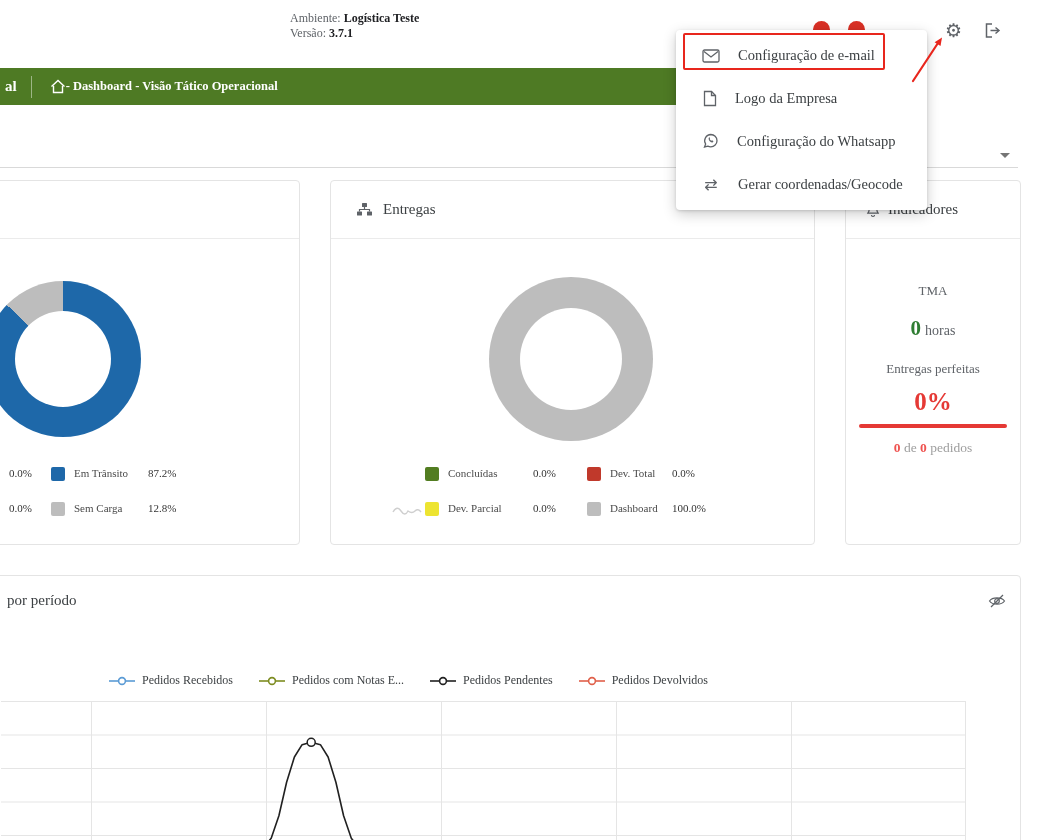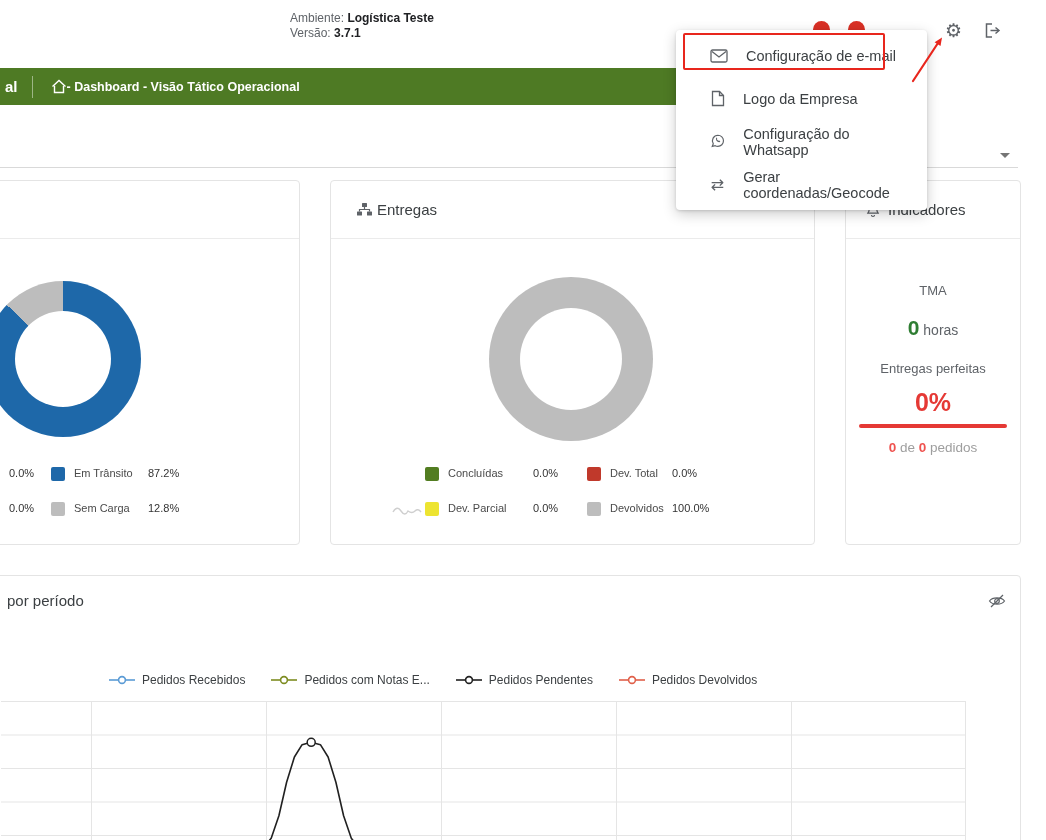--- a/index.html
+++ b/index.html
@@ -1,18 +1,18 @@
 <!DOCTYPE html>
 <html><head>
 <meta charset="utf-8">
 <style>
   *{margin:0;padding:0;box-sizing:border-box}
   html,body{background:#f2f2f2}
   .screen{position:relative;width:1046px;height:840px;overflow:hidden;background:#fff;
-    font-family:Liberation Sans, sans-serif;color:#3c4043}
+    font-family:Liberation Serif, serif;color:#3c4043}
 
   
   .env-block{position:absolute;left:290px;top:11px;font-size:12px;line-height:15px;color:#5f6368}
   .env-value{font-weight:bold;color:#202124}
   .badge{position:absolute;width:17px;height:17px;border-radius:50%;background:#d93025;top:21px;z-index:30}
   .badge1{left:813px}.badge2{left:848px}
   .gear{position:absolute;left:945px;top:19px;font-size:19px;color:#5f6368;cursor:pointer;z-index:10}
   .exit{position:absolute;left:984px;top:22px;cursor:pointer;z-index:10}
 
   
@@ -74,21 +74,21 @@
 
   
   .periodo-title{position:absolute;left:30px;top:16px;font-size:15px;color:#3c4043}
   .eyeoff{position:absolute;right:14px;top:17px;cursor:pointer}
   .legend-line{position:absolute;left:132px;top:97px;display:flex;gap:26px;align-items:center;font-size:12px;color:#3c4043}
   .lc-item{display:flex;align-items:center;gap:7px;cursor:pointer}
   #line-chart{position:absolute;left:24px;top:125px}
 
   
   .menu{position:absolute;left:676px;top:30px;width:251px;background:#fff;border-radius:4px;
-    box-shadow:0 1px 3px rgba(0,0,0,.14),0 4px 14px rgba(0,0,0,.2);z-index:40;padding:4px 12px}
+    box-shadow:0 1px 3px rgba(0,0,0,.14),0 4px 14px rgba(0,0,0,.2);z-index:40;padding:4px 4px}
   .menu-item{height:43px;display:flex;align-items:center;padding:0 14px 0 22px;gap:18px;
     font-size:14.5px;color:#3c4043;cursor:pointer}
   .menu-glyph{font-size:16px;color:#5f6368;width:18px;text-align:center}
 
   
   .ann-rect{position:absolute;left:683px;top:33px;width:202px;height:37px;border:2px solid #e8261d;border-radius:2px;z-index:50;pointer-events:none}
   .ann-arrow{position:absolute;left:905px;top:33px;z-index:50;pointer-events:none}
 </style>
 </head>
 <body>
@@ -144,21 +144,21 @@
     </div>
     <div class="legend-row legend-frota lf-r2">
       <span class="lf-val0 val">0.0%</span>
       <span class="sq" style="background: rgb(189, 189, 189);"></span>
       <span class="lf-lbl">Sem Carga</span>
       <span class="val">12.8%</span>
     </div>
   </div>
 
   <div class="card" id="card-entregas">
-    <div class="card-head" style="padding-left:25px;gap:4px">
+    <div class="card-head" style="padding-left:25px;gap:10px">
       <svg width="17" height="15" viewBox="0 0 17 15">
         <rect x="6" y="1" width="5" height="4" rx="0.5" fill="#5f6368"></rect>
         <rect x="1" y="9.5" width="5" height="4" rx="0.5" fill="#5f6368"></rect>
         <rect x="11" y="9.5" width="5" height="4" rx="0.5" fill="#5f6368"></rect>
         <path d="M8.5 5v2.5 M3.5 9.5V7.5h10v2" fill="none" stroke="#5f6368" stroke-width="1.2"></path>
       </svg>
       <span class="card-title">Entregas</span>
     </div>
     <div class="donut" id="donut-entregas" style="background: rgb(189, 189, 189);">
       <div class="hole"></div>
@@ -175,21 +175,21 @@
     <div class="legend-row legend-ent le-r2">
       <span class="le-squig">
         <svg width="32" height="14" viewBox="0 0 32 14">
           <path d="M2 10 Q6 3 10 9 T17 9 Q21 12 24 9 T30 10" fill="none" stroke="#cfcfcf" stroke-width="1.4"></path>
         </svg>
       </span>
       <span class="sq" style="background: rgb(237, 228, 49);"></span>
       <span class="le-lbl-a">Dev. Parcial</span>
       <span class="le-val-a val">0.0%</span>
       <span class="sq" style="background: rgb(189, 189, 189);"></span>
-      <span class="le-lbl-b">Devolvidos</span>
+      <span class="le-lbl-b">Dashboard</span>
       <span class="val">100.0%</span>
     </div>
   </div>
 
   <div class="card" id="card-indicadores">
     <div class="card-head" style="padding-left:20px;gap:8px">
       <svg width="14" height="16" viewBox="0 0 14 16">
         <path d="M7 1.5c-2.6 0-4 2-4 4.5v3L1.8 11.2h10.4L11 9V6c0-2.5-1.4-4.5-4-4.5z" fill="none" stroke="#5f6368" stroke-width="1.2"></path>
         <path d="M5.5 13a1.5 1.5 0 0 0 3 0" fill="none" stroke="#5f6368" stroke-width="1.2"></path>
       </svg>

